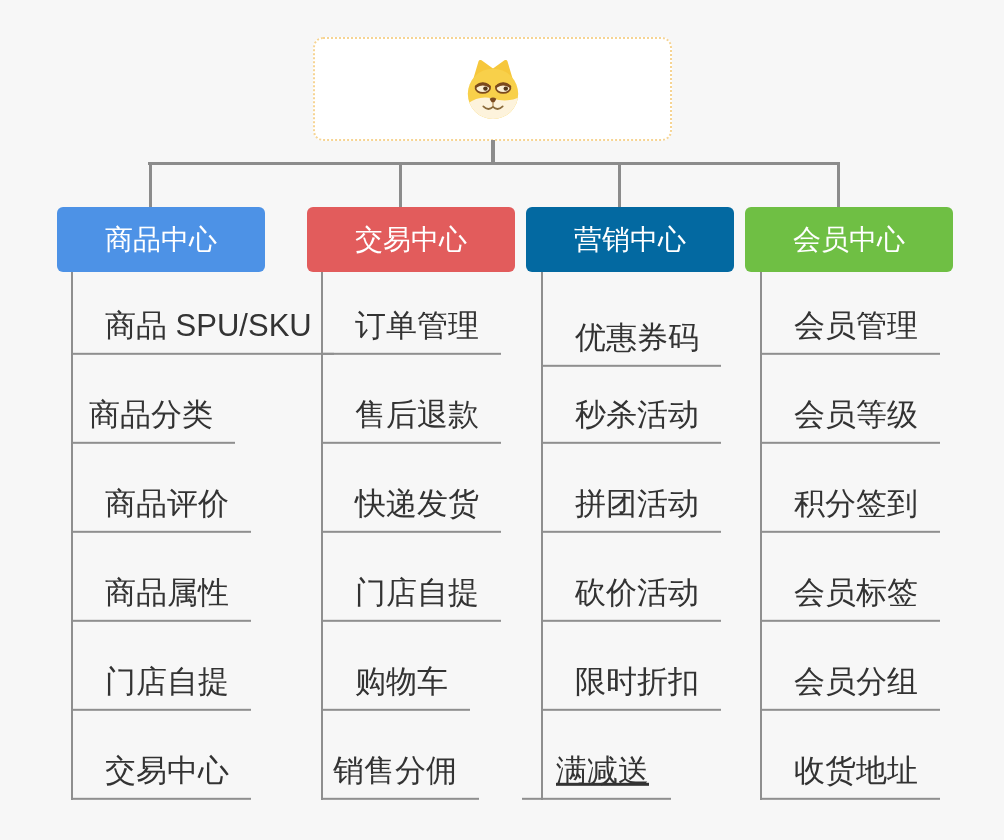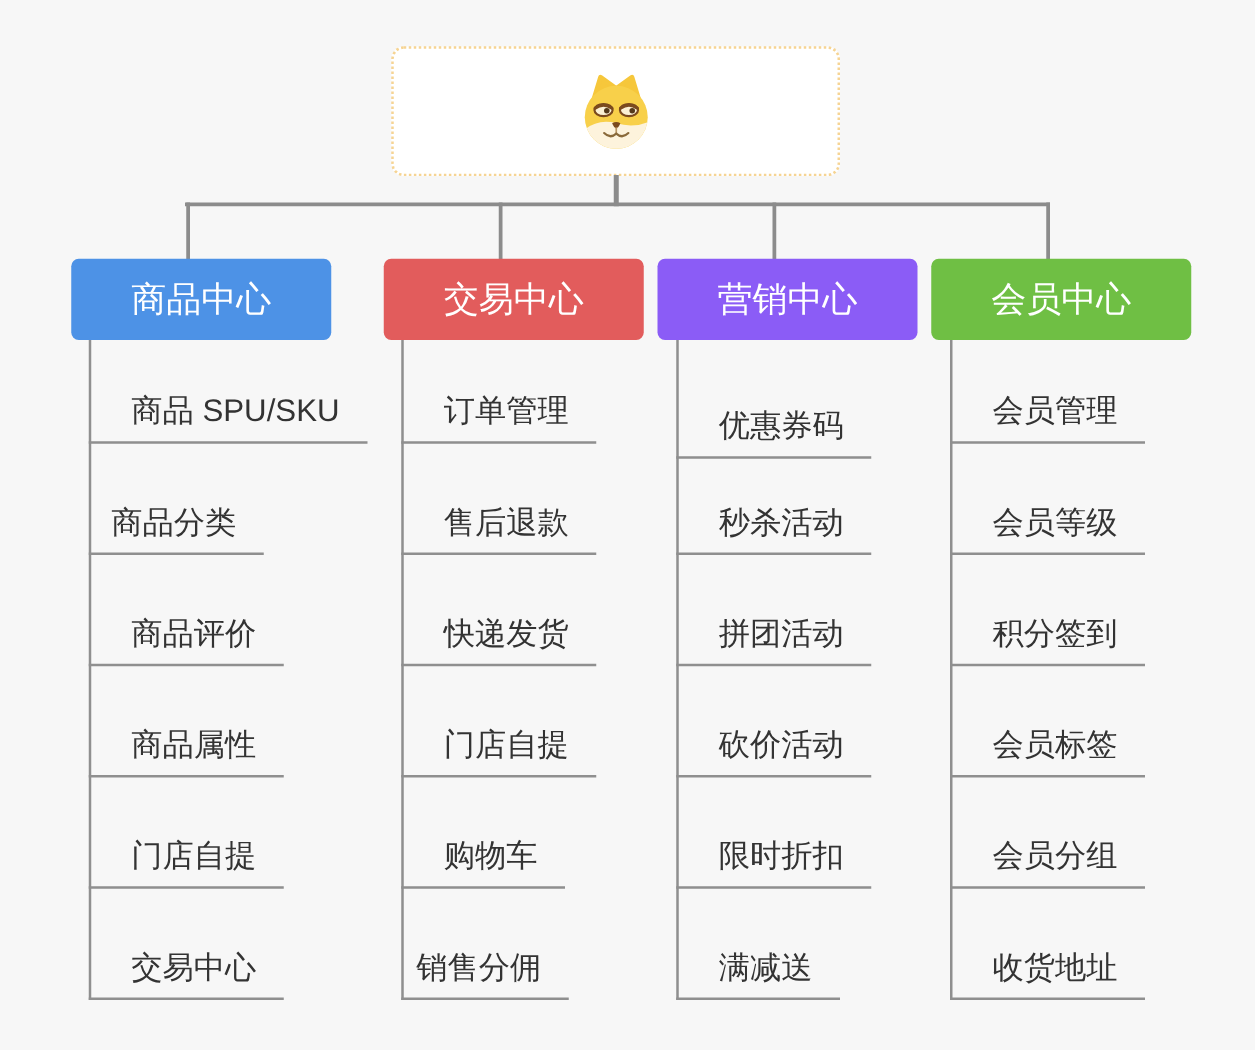--- a/index.html
+++ b/index.html
@@ -71,21 +71,21 @@
   }
   .leaf-item {
     position: absolute;
     transform: translateY(-100%);
     box-sizing: border-box;
     width: max-content;
     white-space: nowrap;
     padding: 0 22px 9px 34px;
     border-bottom: 2px solid #8F8F8F;
     color: #333333;
-    font-size: 25px;
+    font-size: 31px;
     line-height: 1.2;
     cursor: default;
   }
 </style>
 </head>
 <body>
 
 <div class="canvas">
 
   <div class="root-node">
@@ -141,30 +141,30 @@
         <span class="branch-label">交易中心</span>
       </div>
       <div class="col-line" style="left: 321px;"></div>
       <div class="leaf-item" style="left: 321px; top: 355px;">订单管理</div>
       <div class="leaf-item" style="left: 321px; top: 444px;">售后退款</div>
       <div class="leaf-item" style="left: 321px; top: 533px;">快递发货</div>
       <div class="leaf-item" style="left: 321px; top: 622px;">门店自提</div>
       <div class="leaf-item" style="left: 321px; top: 711px;">购物车</div>
       <div class="leaf-item" style="left: 321px; top: 800px; padding-left: 12px;">销售分佣</div>
       <div class="line" style="left: 618px; top: 162px; width: 3px; height: 46px;"></div>
-      <div class="branch-box" style="left: 526px; background: #8b5cf6;">
+      <div class="branch-box" style="left: 526px; background: #0369a1;">
         <span class="branch-label">营销中心</span>
       </div>
       <div class="col-line" style="left: 541px;"></div>
       <div class="leaf-item" style="left: 541px; top: 367px;">优惠券码</div>
       <div class="leaf-item" style="left: 541px; top: 444px;">秒杀活动</div>
       <div class="leaf-item" style="left: 541px; top: 533px;">拼团活动</div>
       <div class="leaf-item" style="left: 541px; top: 622px;">砍价活动</div>
       <div class="leaf-item" style="left: 541px; top: 711px;">限时折扣</div>
-      <div class="leaf-item" style="left: 541px; top: 800px;">满减送</div>
+      <div class="leaf-item" style="left: 522px; top: 800px; text-decoration: underline;">满减送</div>
       <div class="line" style="left: 837px; top: 162px; width: 3px; height: 46px;"></div>
       <div class="branch-box" style="left: 745px; background: rgb(111, 191, 68);">
         <span class="branch-label">会员中心</span>
       </div>
       <div class="col-line" style="left: 760px;"></div>
       <div class="leaf-item" style="left: 760px; top: 355px;">会员管理</div>
       <div class="leaf-item" style="left: 760px; top: 444px;">会员等级</div>
       <div class="leaf-item" style="left: 760px; top: 533px;">积分签到</div>
       <div class="leaf-item" style="left: 760px; top: 622px;">会员标签</div>
       <div class="leaf-item" style="left: 760px; top: 711px;">会员分组</div>

